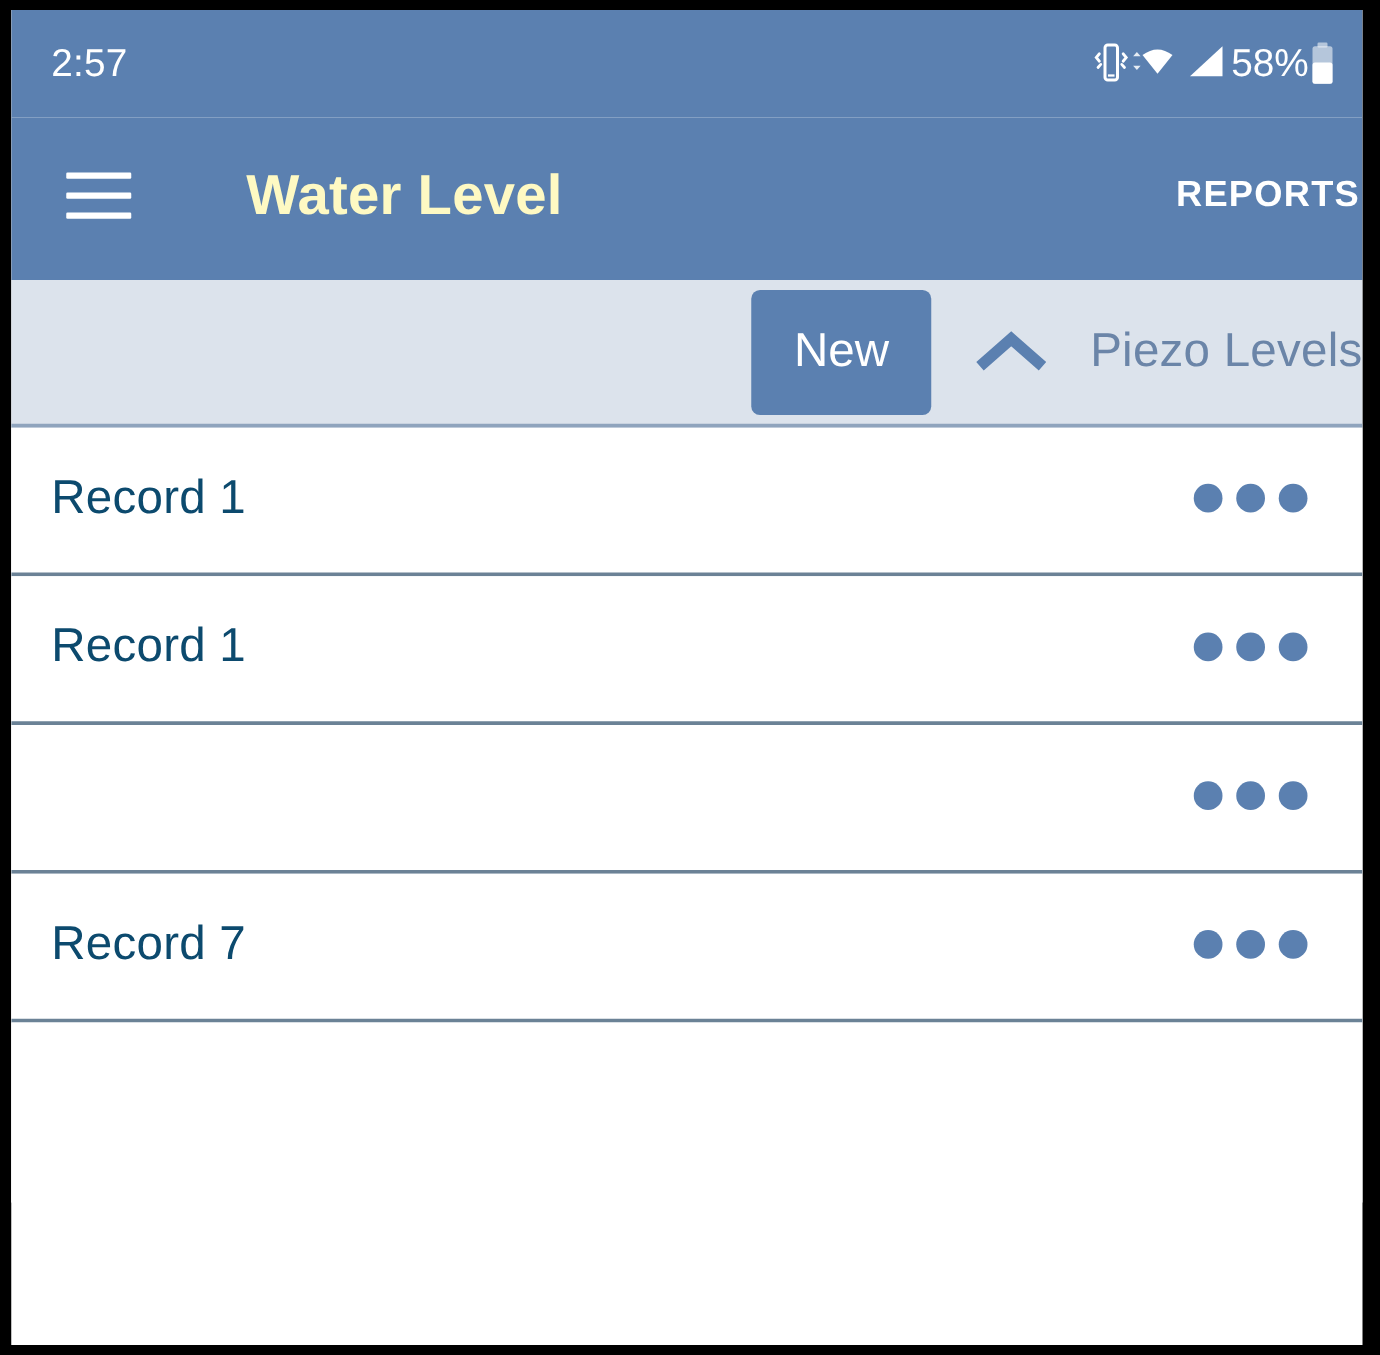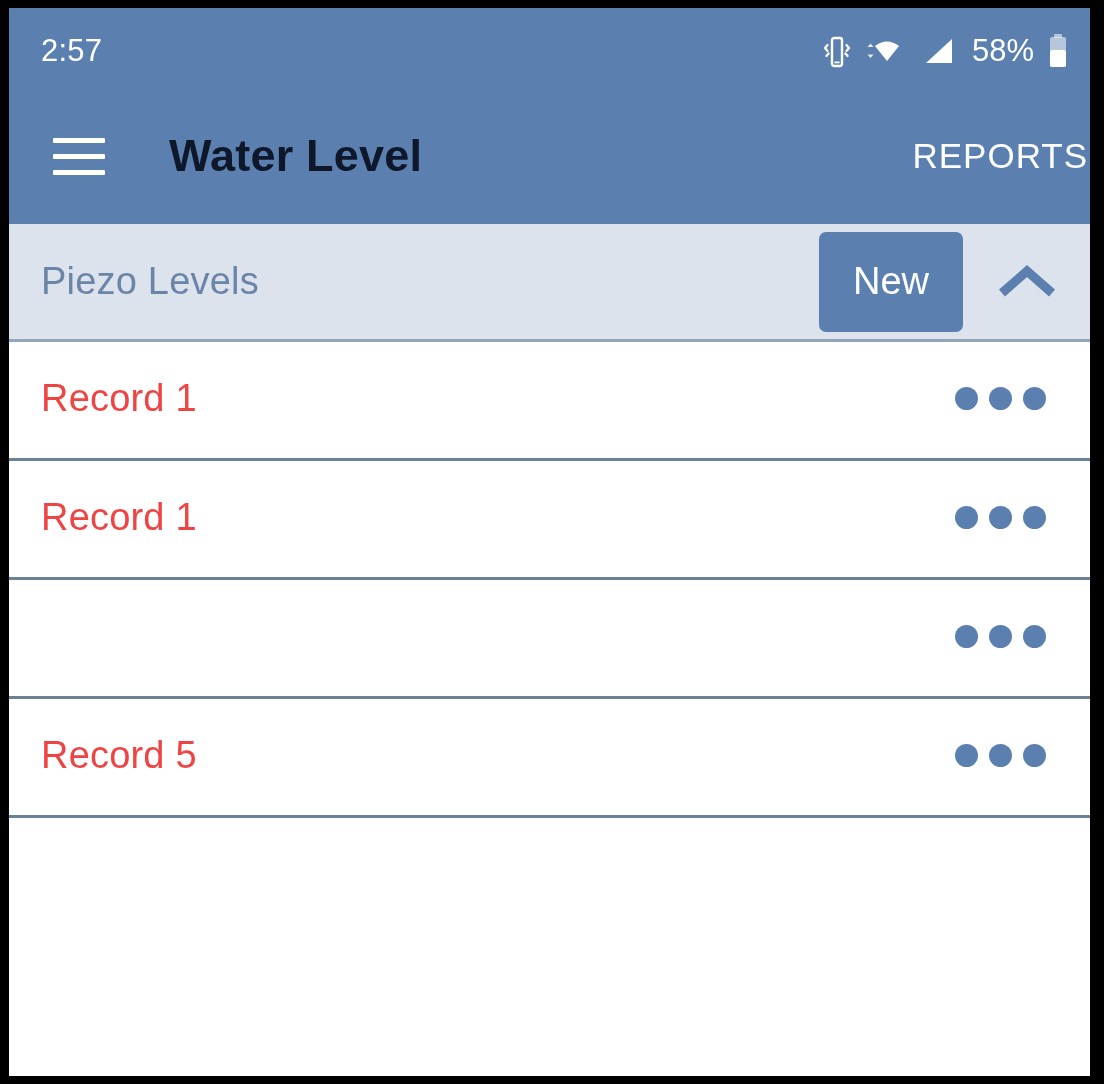--- a/index.html
+++ b/index.html
@@ -35,22 +35,22 @@
     color: #ffffff;
   }
   #status-clock {
     font-size: 31px;
     font-weight: 400;
     letter-spacing: .2px;
     color: #ffffff;
   }
   #status-icons {
     display: flex;
-    align-items: flex-end;
-    gap: 14px;
+    align-items: flex-start;
+    gap: 1px;
   }
   #status-icons .icn { display: flex; align-items: center; }
   #battery-pct {
     font-size: 31px;
     font-weight: 400;
     color: #ffffff;
     margin-left: 2px;
   }
 
   
@@ -75,29 +75,29 @@
   #menu-button span {
     display: block;
     height: 5px;
     width: 52px;
     background: #ffffff;
     border-radius: 1px;
   }
   #app-title {
     font-size: 45px;
     font-weight: bold;
-    color: #0f172a;
-    margin-left: 60px;
+    color: #fef9c3;
+    margin-left: 88px;
     letter-spacing: .2px;
     white-space: nowrap;
   }
   #reports-button {
     margin-left: auto;
-    font-size: 35px;
-    font-weight: 400;
+    font-size: 29px;
+    font-weight: 700;
     letter-spacing: 1px;
     color: #ffffff;
     cursor: pointer;
     white-space: nowrap;
     padding-right: 0px;
     margin-right: -8px;
   }
 
   
   #section-header {
@@ -154,21 +154,21 @@
     display: flex;
     align-items: center;
     padding: 0 36px 0 32px;
     border-bottom: 3px solid #6b8296;
     background: #ffffff;
     cursor: pointer;
   }
   .record-label {
     font-size: 38px;
     font-weight: 400;
-    color: #ef4444;
+    color: #0c4a6e;
     letter-spacing: .2px;
     position: relative;
     top: -2px;
   }
   .record-menu {
     margin-left: auto;
     display: flex;
     align-items: center;
     gap: 11px;
     padding: 14px 8px;
@@ -239,29 +239,29 @@
     <div id="menu-button">
       <span></span>
       <span></span>
       <span></span>
     </div>
     <div id="app-title">Water Level</div>
     <div id="reports-button">REPORTS</div>
   </div>
 
   <div id="section-header">
-    <div id="section-title">Piezo Levels</div>
     <div id="section-actions">
       <button id="new-button">New</button>
       <div id="collapse-button">
         <svg width="62" height="40" viewBox="0 0 62 40">
           <path d="M6 31 L31 9 L56 31" fill="none" stroke="#5b80b0" stroke-width="9" stroke-linecap="butt" stroke-linejoin="miter"></path>
         </svg>
       </div>
     </div>
+    <div id="section-title">Piezo Levels</div>
   </div>
 
   <div id="record-list">
 
     <div class="record-row">
       <span class="record-label">Record 1</span>
       <span class="record-menu">
         <i></i>
           <i></i>
           <i></i>
@@ -279,21 +279,21 @@
 
     <div class="record-row">
       <span class="record-menu">
         <i></i>
           <i></i>
           <i></i>
       </span>
     </div>
 
     <div class="record-row">
-      <span class="record-label">Record 5</span>
+      <span class="record-label">Record 7</span>
       <span class="record-menu">
         <i></i>
           <i></i>
           <i></i>
       </span>
     </div>
 
 
     <div id="list-tail"></div>
 

